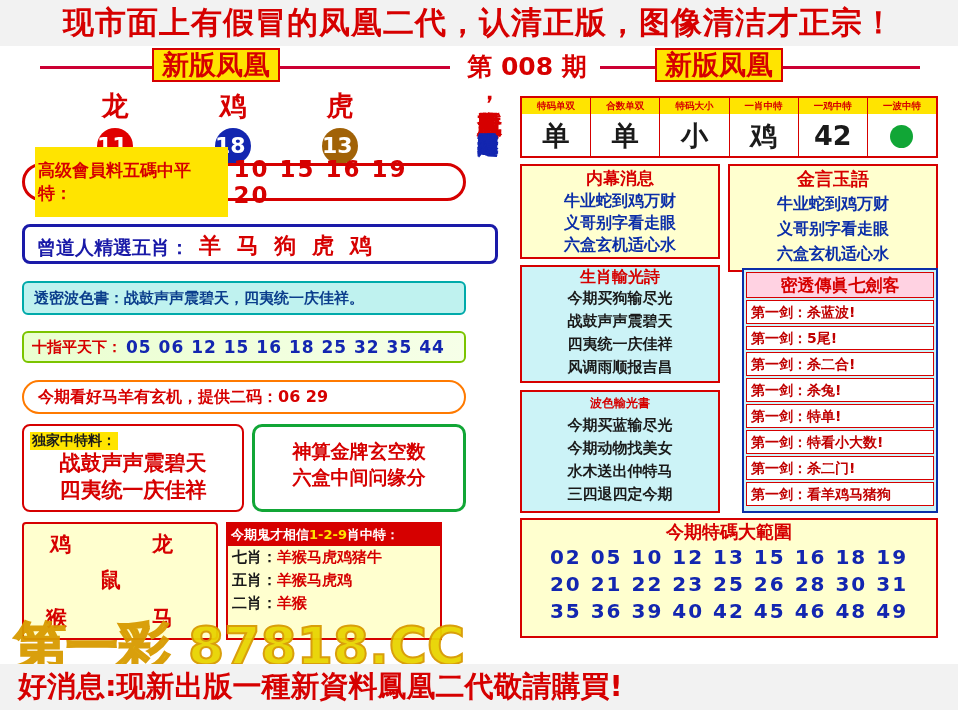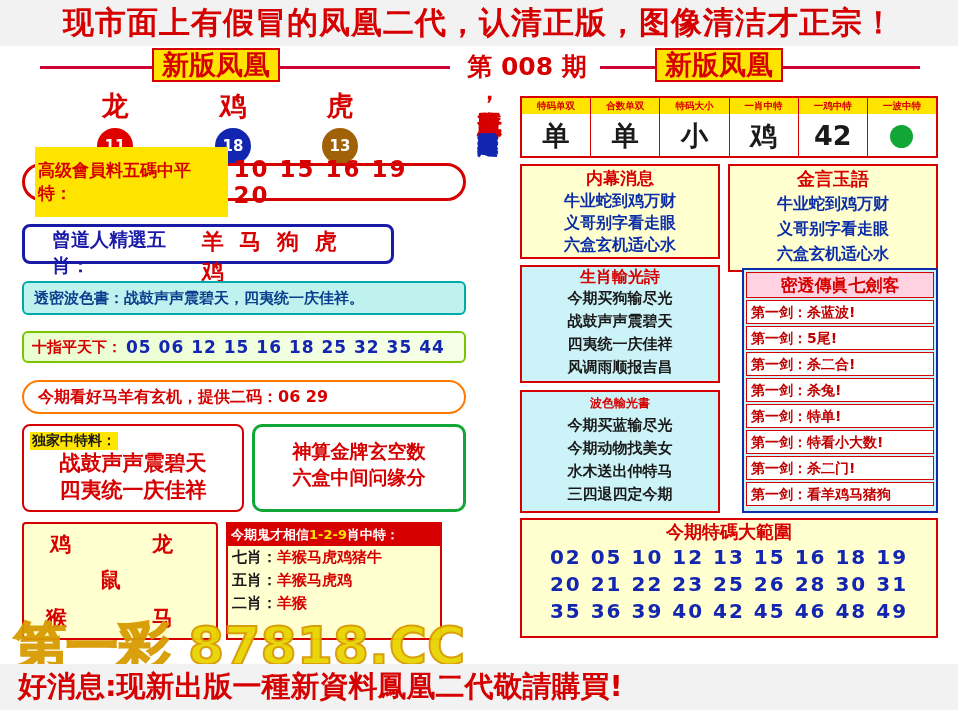--- a/index.html
+++ b/index.html
@@ -49,38 +49,38 @@
   }
   
   .zodiac {
     position:absolute; top:88px; left:30px; width:430px; height:70px;
   }
   .z-item { position:absolute; width:110px; text-align:center; }
   .z-item .name { font-size:27px; font-weight:bold; color:#d60000; }
   .z-ball {
     width:36px; height:36px; border-radius:50%;
     margin:4px auto 0; color:#fff; font-weight:bold;
-    font-size:15px; line-height:36px; text-align:center;
+    font-size:22px; line-height:36px; text-align:left;
   }
   .b-red { background:#e00000; }
   .b-blue { background:#1326b0; }
   .b-green { background:#a16207; }
   
   .box { position:absolute; }
   .l1 {
     left:22px; top:163px; width:444px; height:38px;
     border:3px solid #d60000; border-radius:19px;
     background:#fff; display:flex; align-items:center; padding:0 10px;
   }
   .l1 .lbl { font-size:17px; font-weight:bold; color:#d60000; background:#ffe400; padding:12px 3px;}
   .l1 .nums { font-size:23px; font-weight:bold; color:#d60000; margin-left:6px; letter-spacing:2px;}
   .l2 {
-    left:22px; top:224px; width:372px; height:40px;
+    left:22px; top:224px; width:476px; height:40px;
     border:3px solid #1a1aa8; border-radius:8px; background:#fff;
-    display:flex; align-items:flex-start; padding:0 27px;
+    display:flex; align-items:flex-end; padding:0 12px;
   }
   .l2 .lbl { font-size:19px; font-weight:bold; color:#1a1aa8; }
   .l2 .nums { font-size:22px; font-weight:bold; color:#d60000; margin-left:10px; letter-spacing:4px;}
   .l3 {
     left:22px; top:281px; width:444px; height:34px;
     border:2px solid #0aa; border-radius:6px; background:#bff2ef;
     display:flex; align-items:center; padding:0 10px;
   }
   .l3 .txt { font-size:15px; font-weight:bold; color:#0b3e8c; }
   .l4 {

